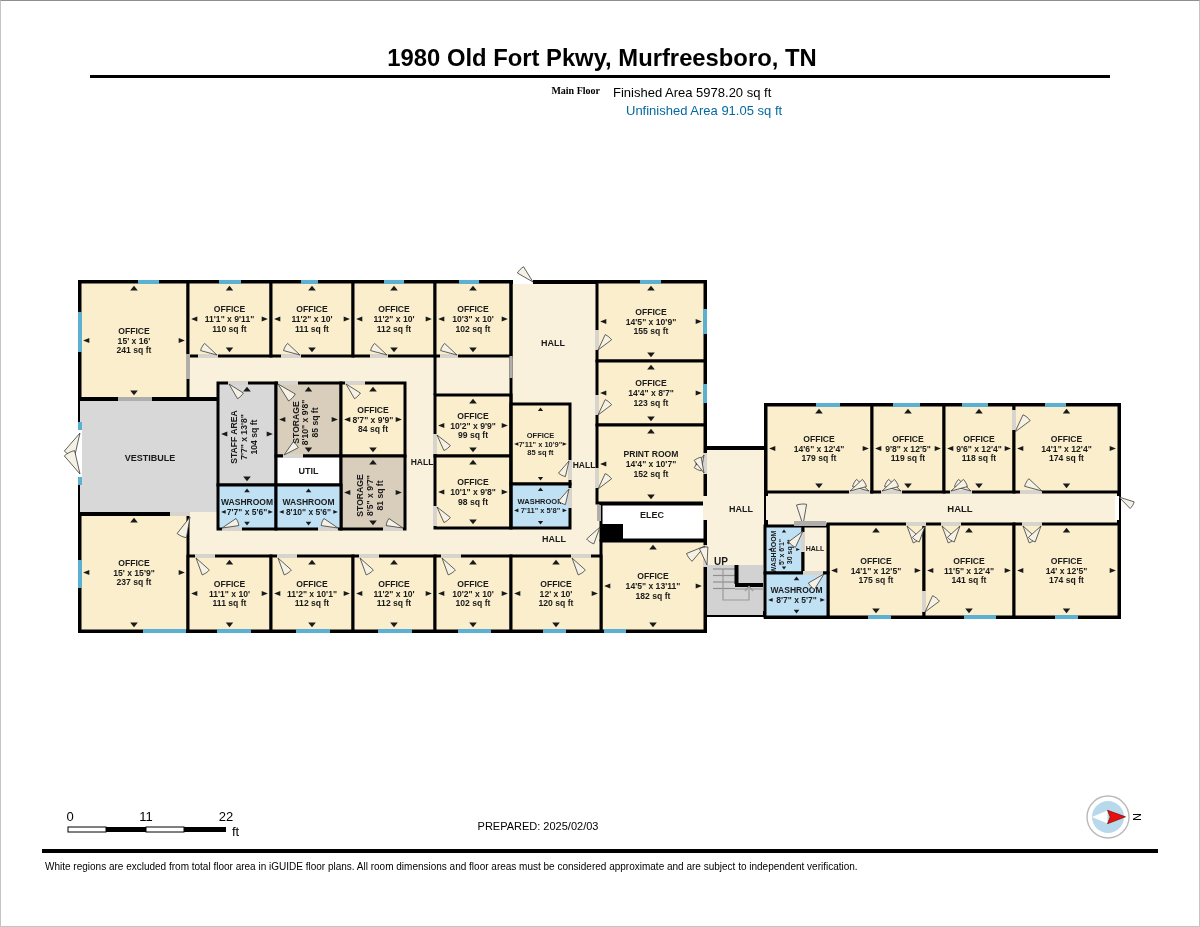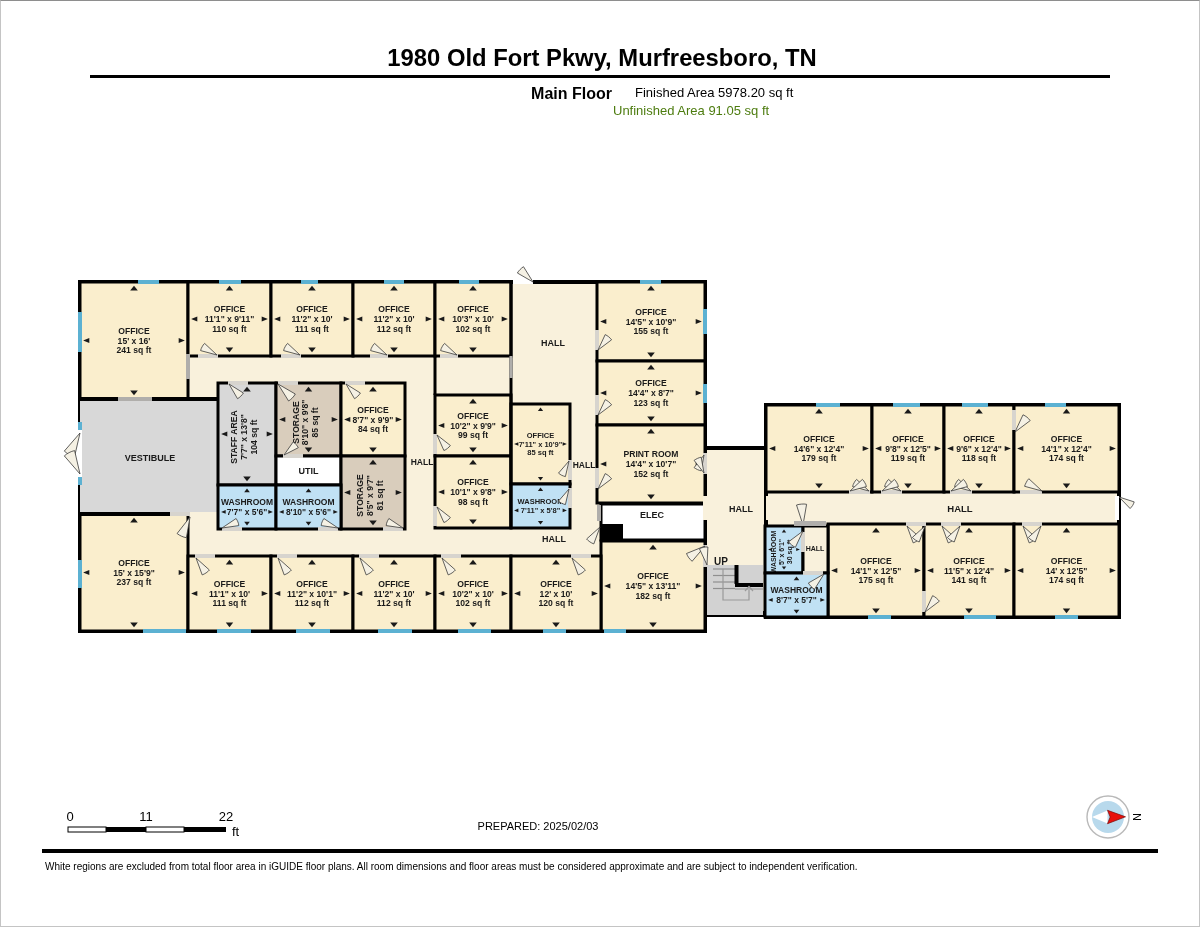--- a/index.html
+++ b/index.html
@@ -8,25 +8,25 @@
 </style>
 </head>
 <body>
 
 <div class="abs" style="left:0;top:0;width:1198px;height:925px;border:1px solid #c4c4c4;border-top:1px solid #8e8e8e;"></div>
 
 <div class="abs" style="left:0;top:44px;width:1204px;text-align:center;font-size:23.8px;font-weight:bold;color:#000;">1980 Old Fort Pkwy, Murfreesboro, TN</div>
 
 <div class="abs" style="left:90px;top:75px;width:1020px;height:3px;background:#000;"></div>
 
-<div class="abs" style="left:12px;top:85px;width:600px;text-align:right;font-size:16px;font-weight:bold;color:#000;">Main Floor</div>
-
-<div class="abs" style="left:613px;top:85px;font-size:13px;color:#000;margin-left:22px;">Finished Area 5978.20 sq ft</div>
-
-<div class="abs" style="left:613px;top:103px;font-size:13px;color:#4d7c0f;">Unfinished Area 91.05 sq ft</div>
+<div class="abs" style="left:0;top:85px;width:600px;text-align:right;font-size:10px;font-weight:bold;color:#000;font-family:Liberation Serif, serif;">Main Floor</div>
+
+<div class="abs" style="left:613px;top:85px;font-size:13px;color:#000;">Finished Area 5978.20 sq ft</div>
+
+<div class="abs" style="left:626px;top:103px;font-size:13px;color:#0369a1;">Unfinished Area 91.05 sq ft</div>
 
 <div class="abs" style="left:0;top:0;">
 <svg width="1200" height="927" viewBox="0 0 1200 927" font-family="Liberation Sans, sans-serif">
 
 <rect x="80" y="282" width="625" height="349" fill="#f9f1dc"></rect>
 
 <rect x="80" y="282" width="625" height="349" fill="none" stroke="#000000" stroke-width="4"></rect>
 
 <g>
 <rect x="705" y="448" width="63" height="167" fill="#f9f1dc"></rect>

